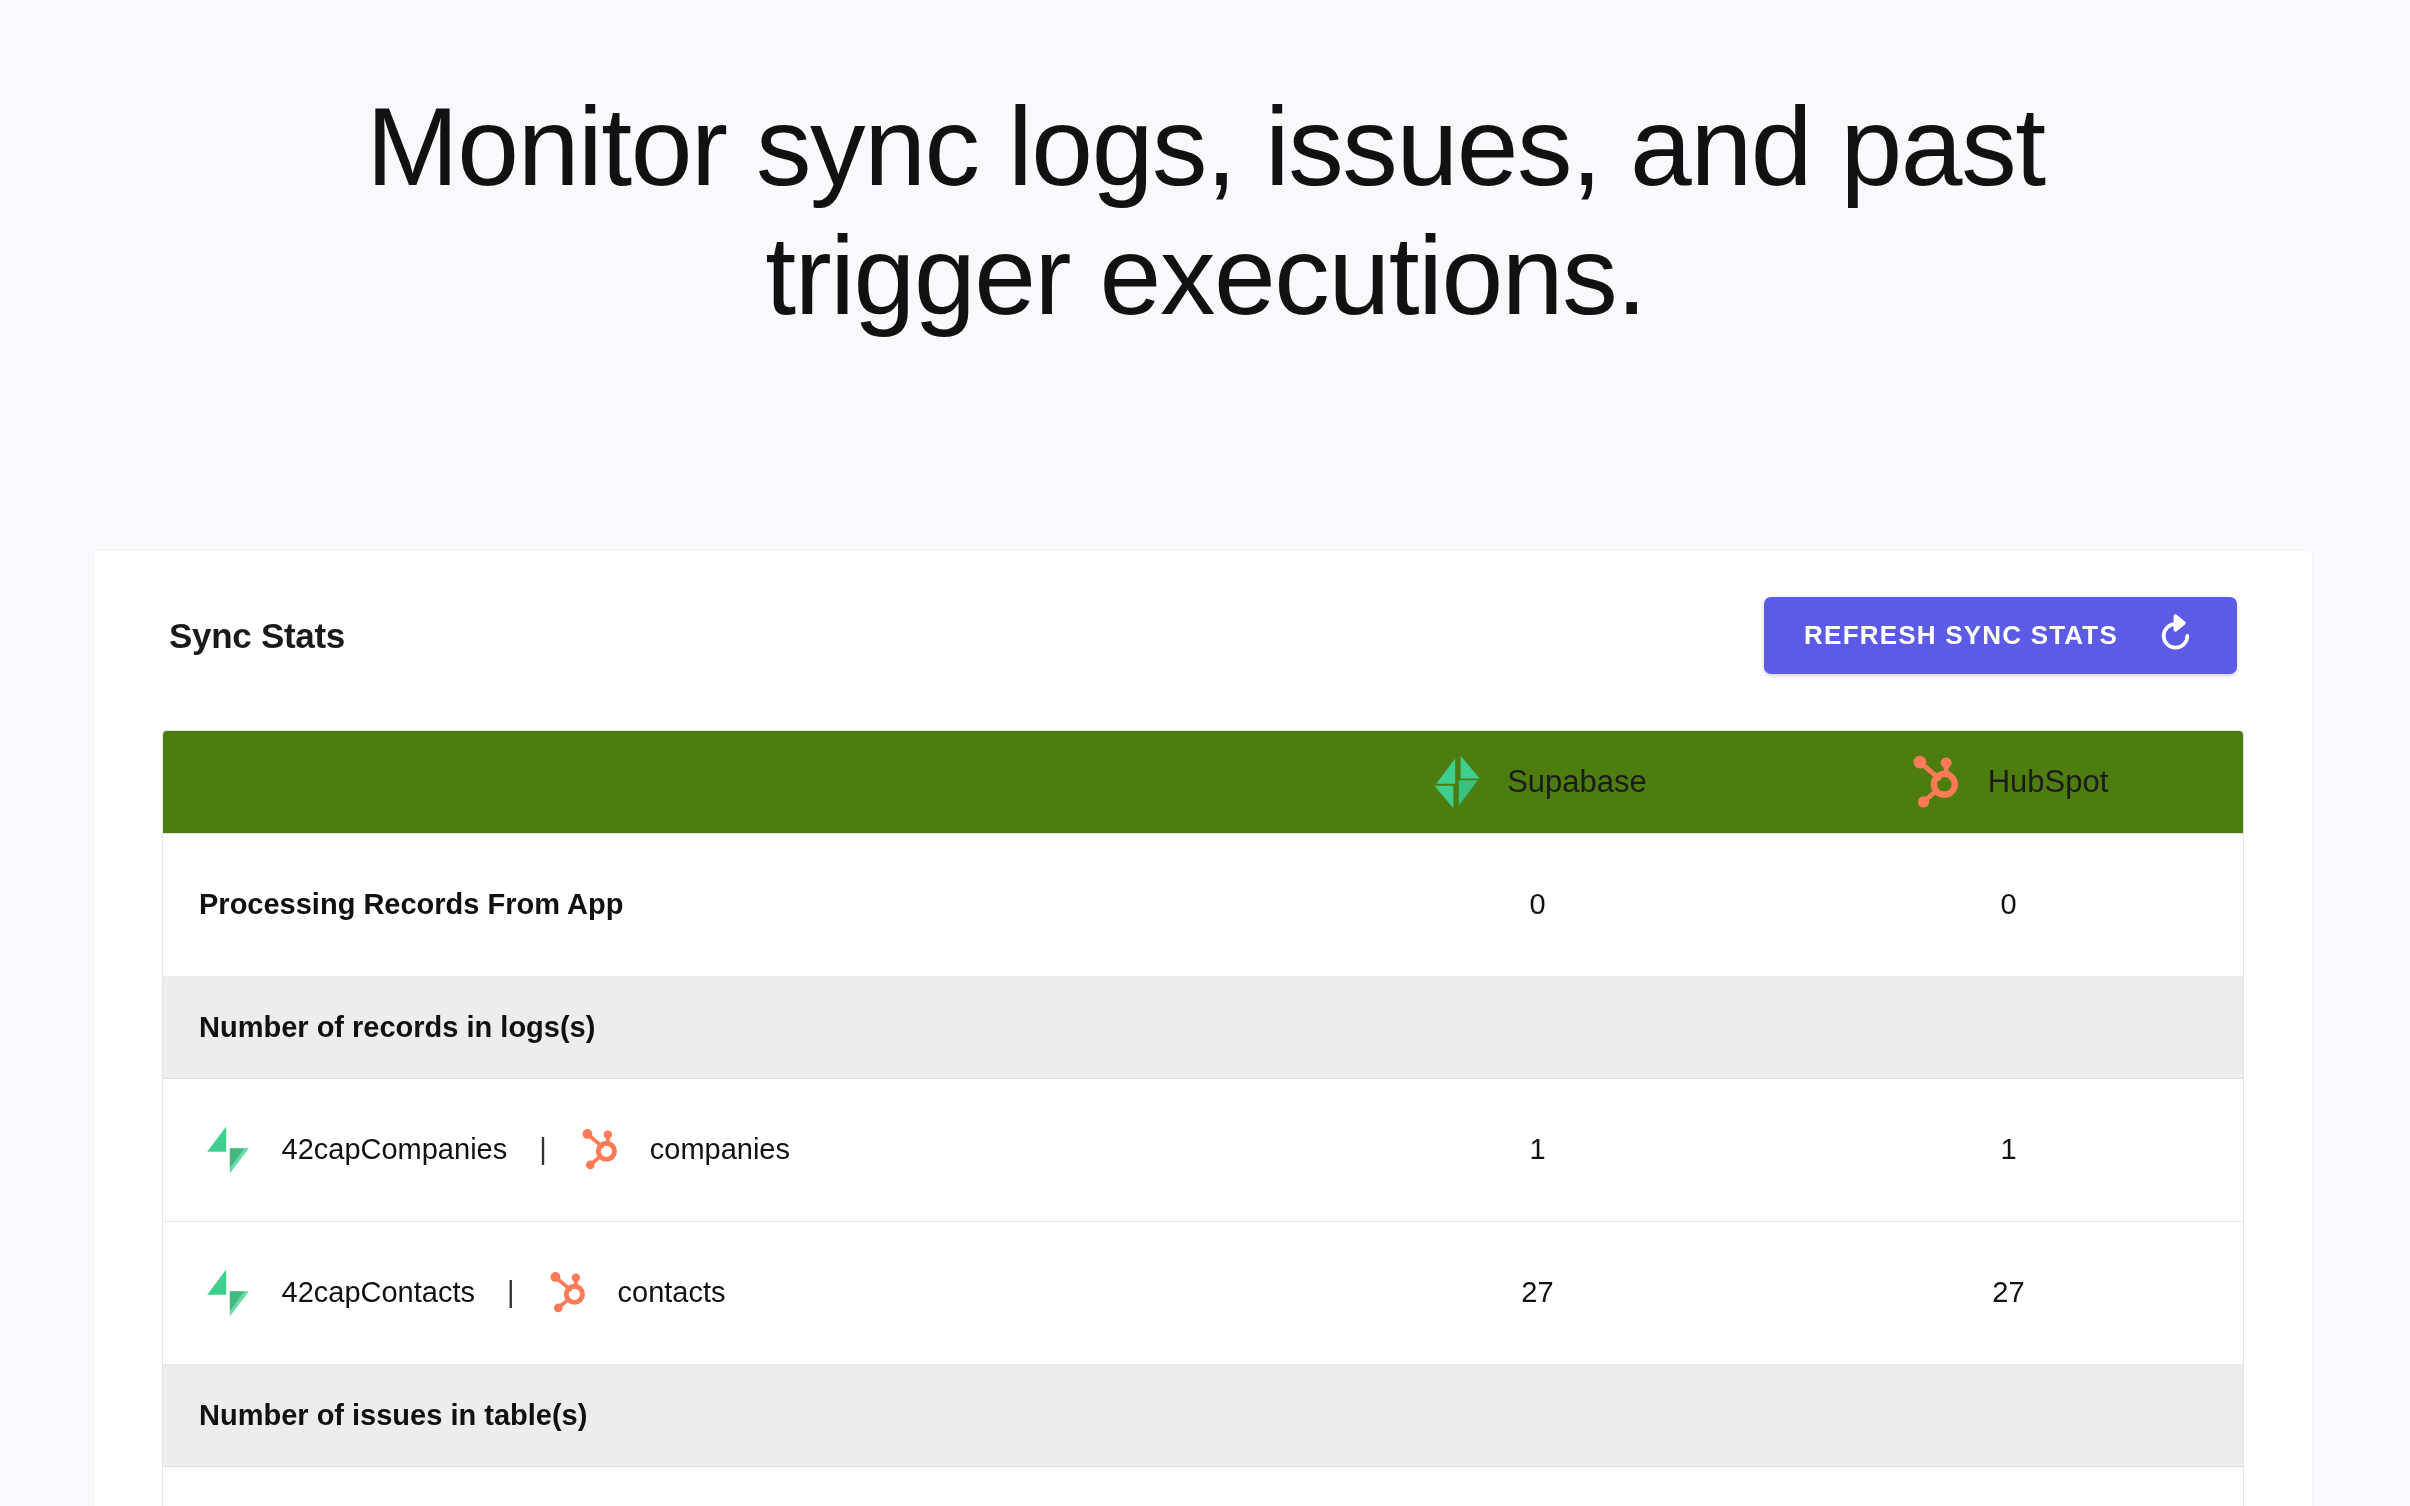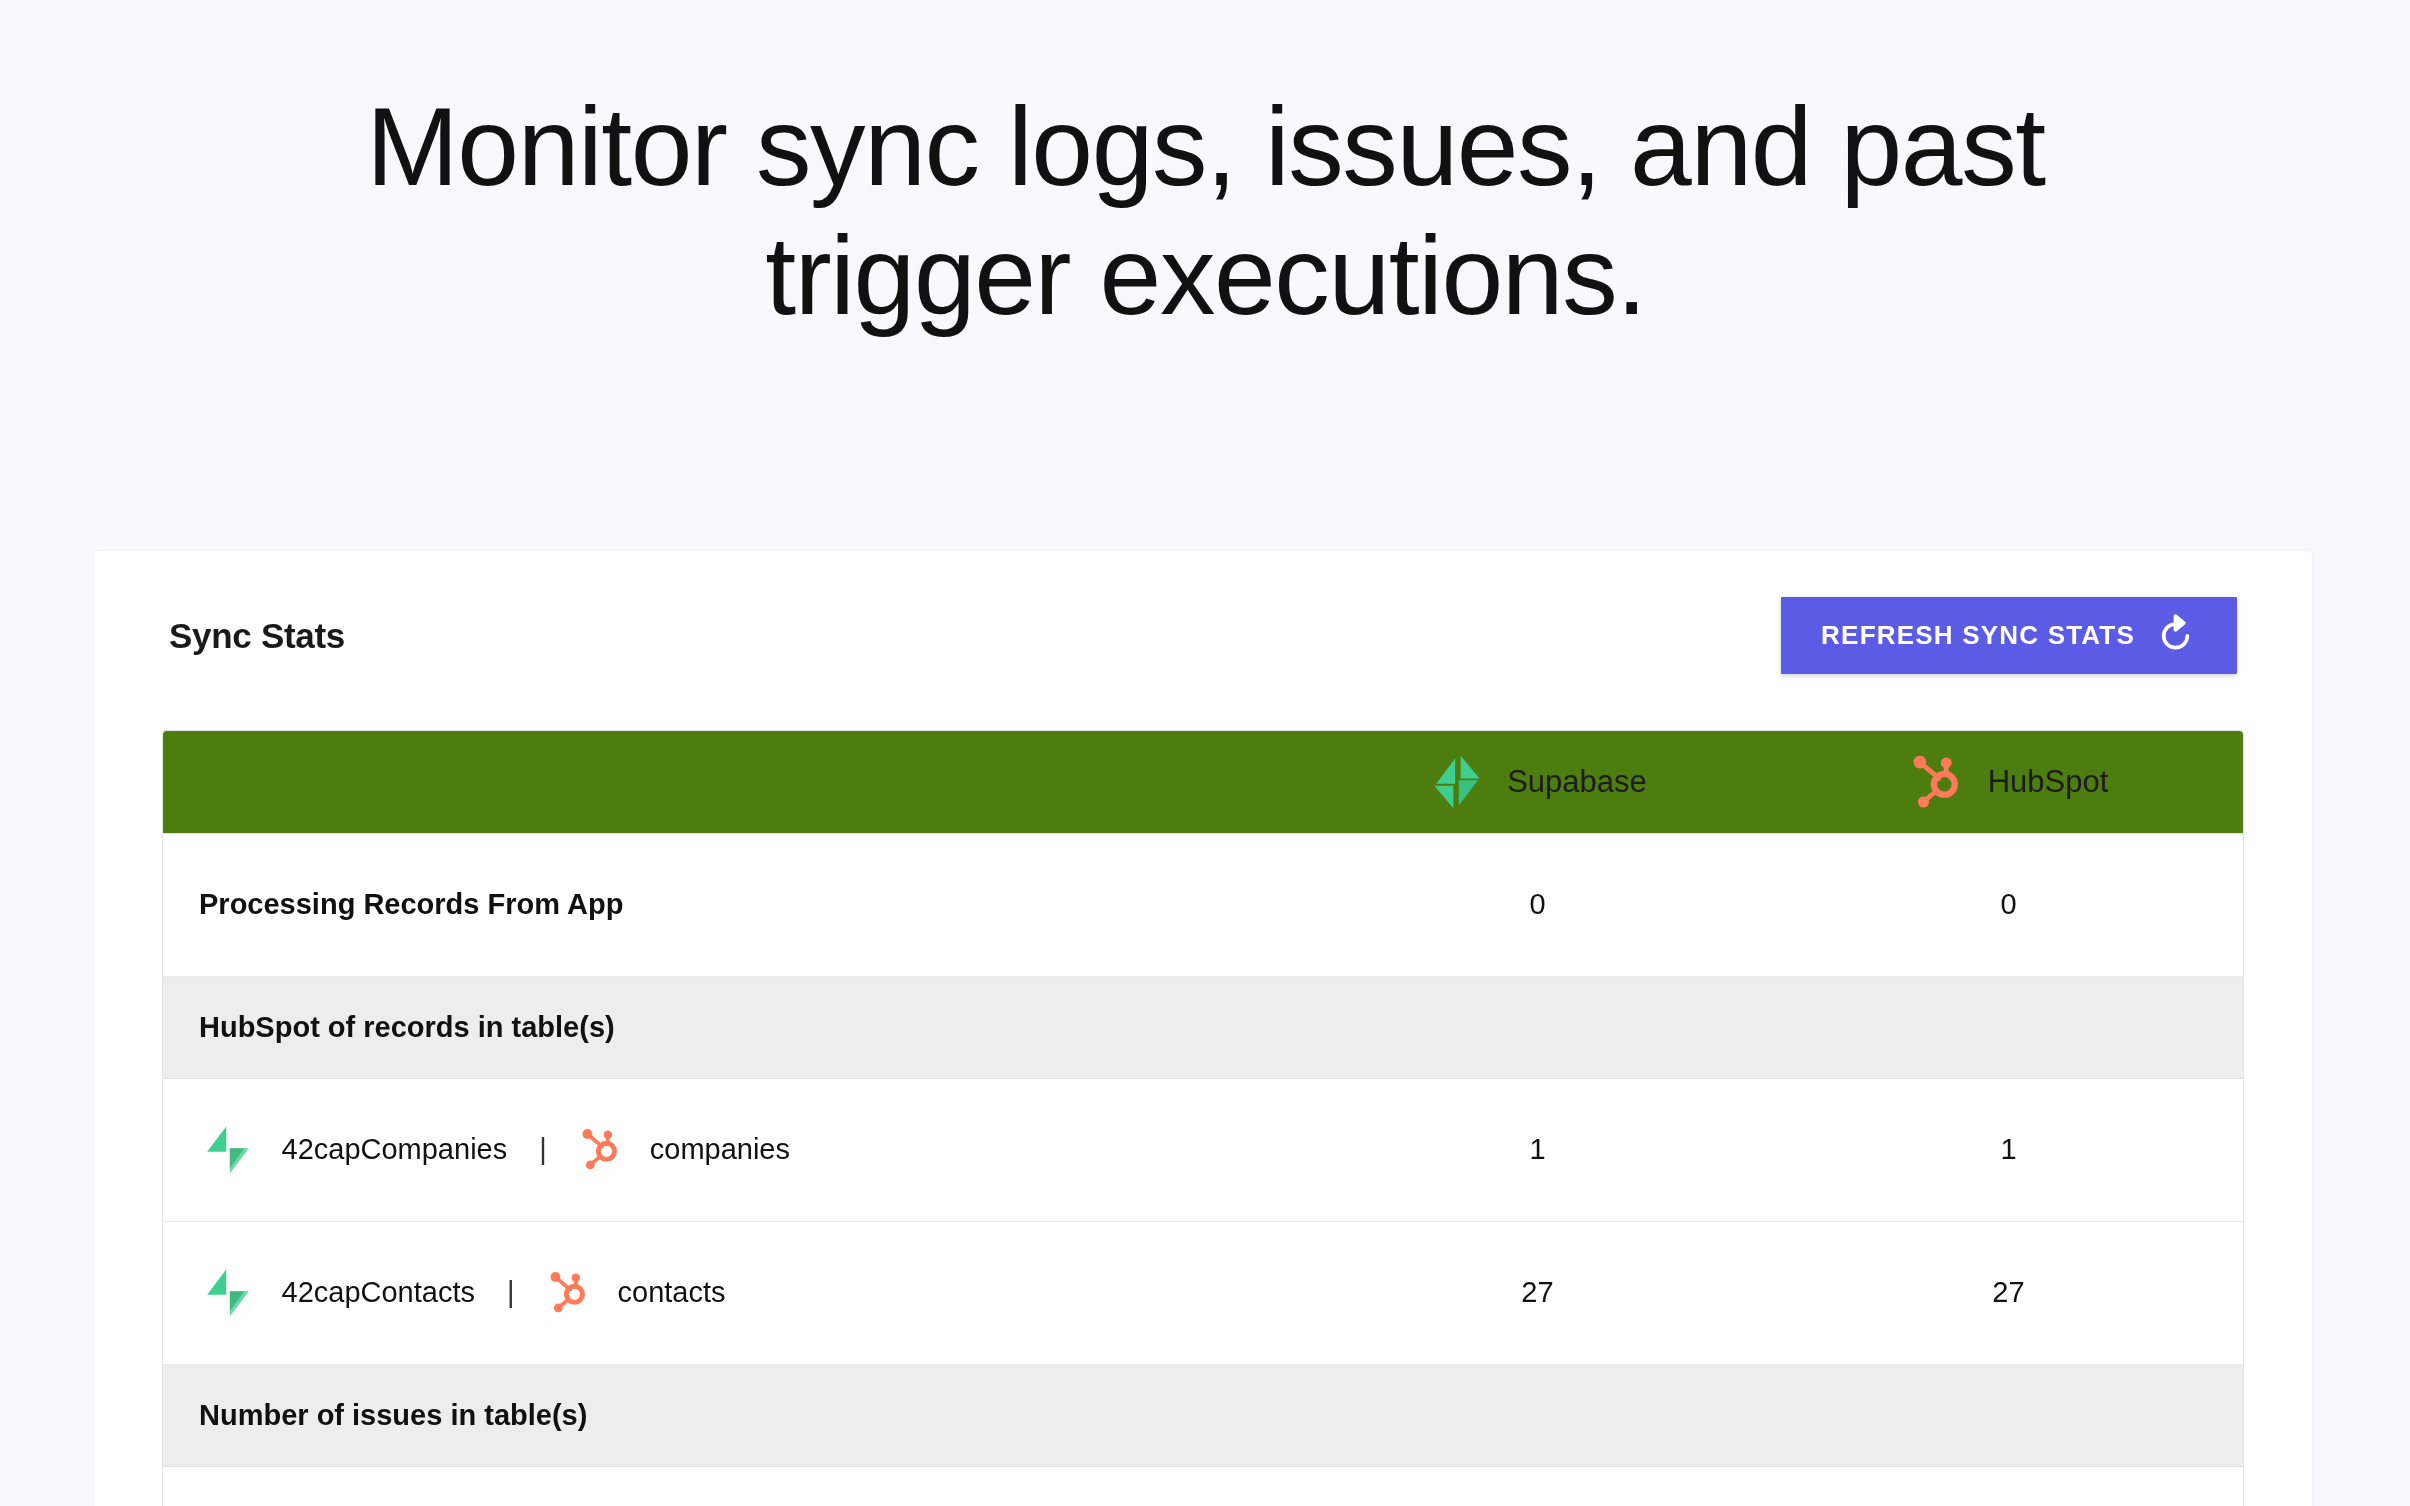--- a/index.html
+++ b/index.html
@@ -47,25 +47,25 @@
   .card-title {
     font-size:35px;
     font-weight:700;
     color:#1a1a1a;
     letter-spacing:-0.3px;
   }
 
   .refresh-btn {
     display:inline-flex;
     align-items:center;
-    gap:19px;
+    gap:36px;
     background:#5b5be6;
     color:#ffffff;
     border:none;
-    border-radius:1px;
+    border-radius:7px;
     padding:0 40px;
     height:77px;
     font-family:"Liberation Sans", sans-serif;
     font-size:26px;
     font-weight:600;
     letter-spacing:1.2px;
     cursor:pointer;
     box-shadow:0 1.9px 4.7px rgba(0,0,0,0.18);
   }
   .refresh-btn .label { white-space:nowrap; }
@@ -201,21 +201,21 @@
         </thead>
         <tbody>
 
           <tr class="data-row">
             <td class="label-cell">Processing Records From App</td>
             <td class="value-cell">0</td>
             <td class="value-cell">0</td>
           </tr>
 
           <tr class="section-row">
-            <td colspan="3">HubSpot of records in table(s)</td>
+            <td colspan="3">Number of records in logs(s)</td>
           </tr>
 
           <tr class="data-row">
             <td class="label-cell">
               <div class="pair">
                 <svg class="sb-logo logo-md" viewBox="0 0 64 64" aria-hidden="true">
                   <path d="M30 6 L30 34 L9 34 Z" fill="#3ecf8e"></path>
                   <path d="M34 58 L34 30 L55 30 Z" fill="#3ecf8e" opacity="0.78"></path>
                   <path d="M34 30 L50 30 L34 52 Z" fill="#249f63" opacity="0.55"></path>
                 </svg>

